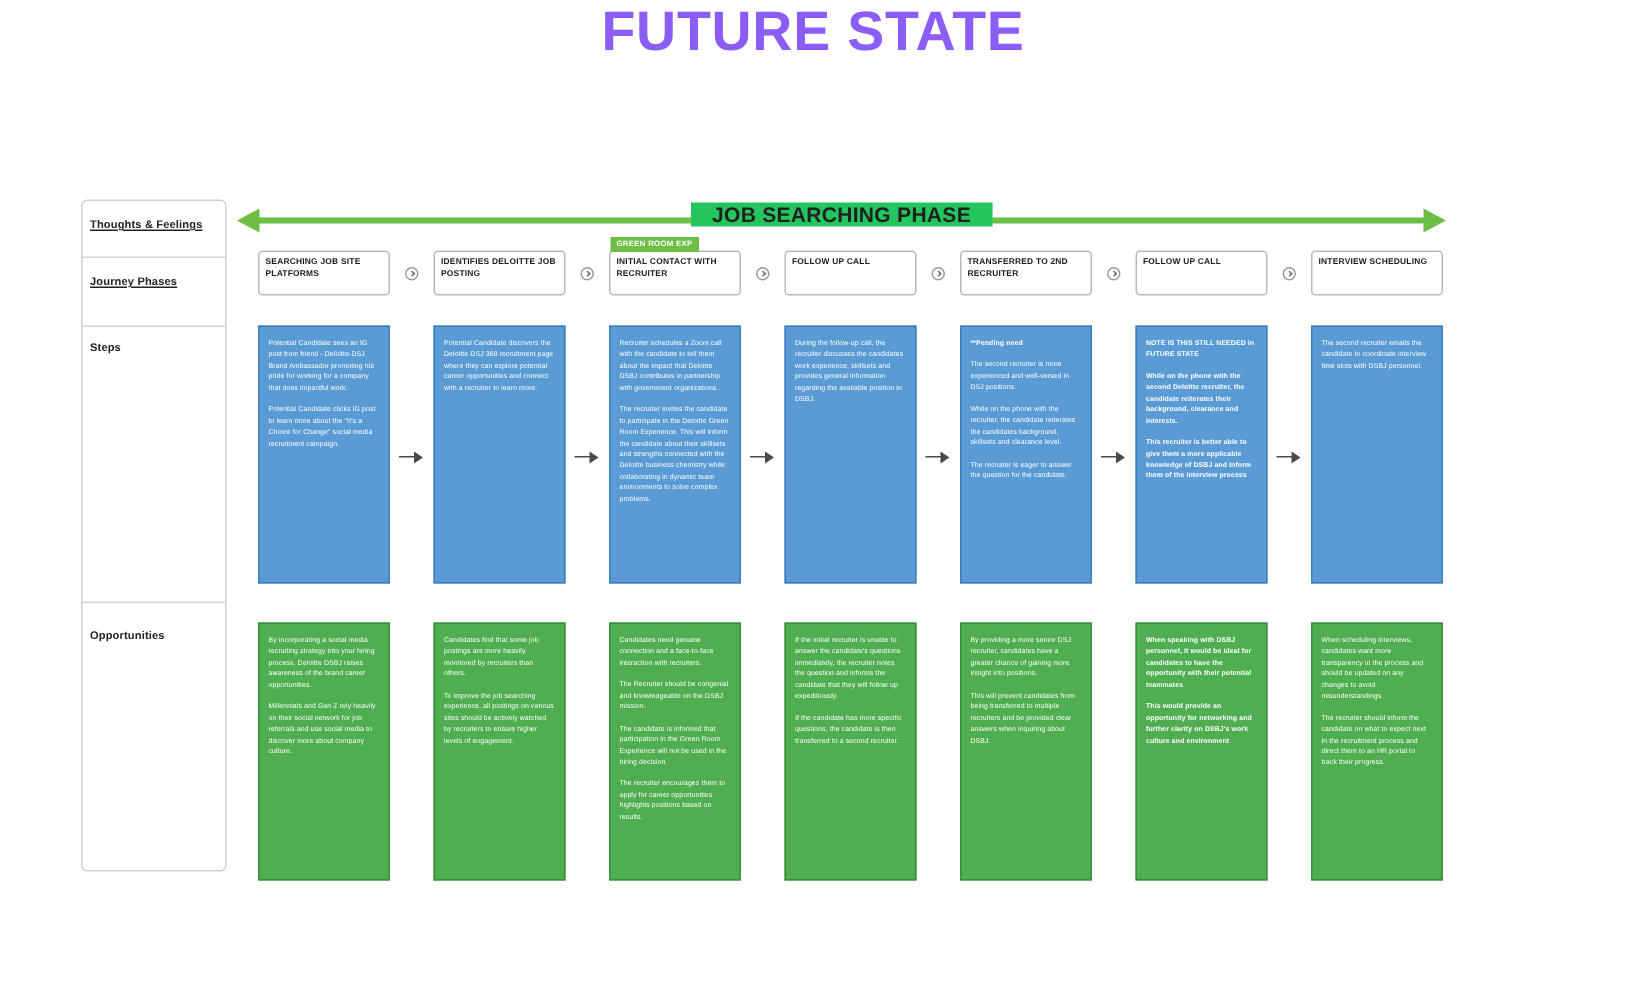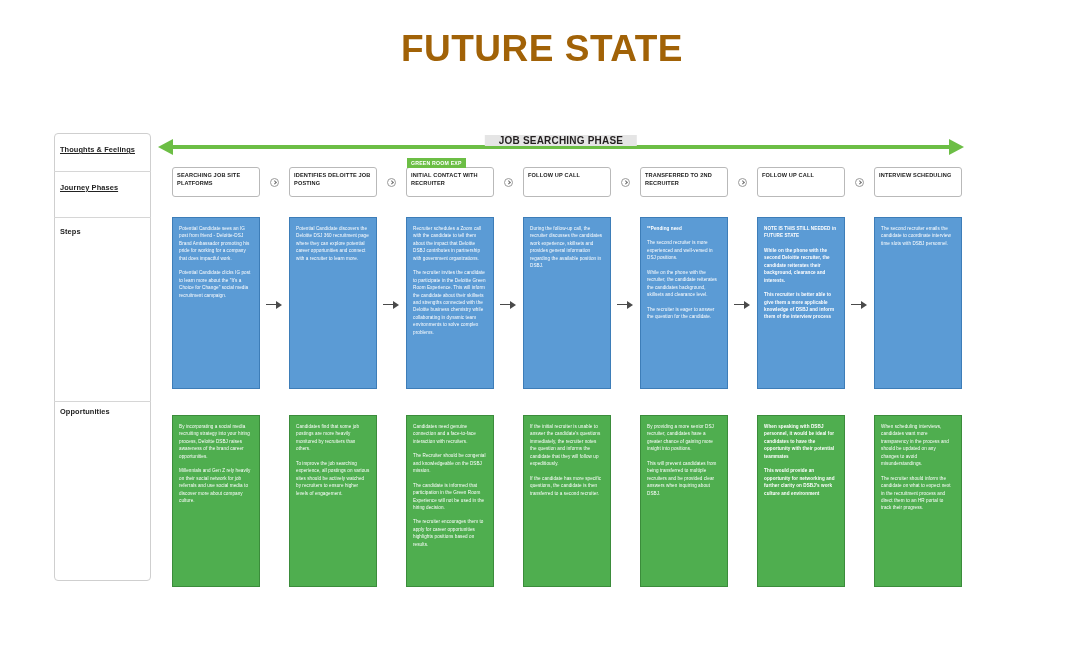--- a/index.html
+++ b/index.html
@@ -12,23 +12,22 @@
     height: 672px;
     font-family: "Liberation Sans", sans-serif;
     overflow: hidden;
     position: relative;
   }
 
   .title {
     text-align: center;
     font-size: 37px;
     font-weight: bold;
-    color: #a16207;
+    color: #8b5cf6;
     letter-spacing: 0.5px;
-    margin-top: 28px;
   }
 
   .board {
     position: absolute;
     left: 54px;
     top: 133px;
     width: 910px;
   }
 
   
@@ -95,23 +94,23 @@
     width: 0; height: 0;
     border-top: 8px solid transparent;
     border-bottom: 8px solid transparent;
     border-right: 15px solid #6cbe45;
   }
   .phase-arrow .phase-title {
     position: absolute;
     left: 50%;
     top: 0px;
     transform: translateX(-50%);
-    background: #e5e5e5;
+    background: #22c55e;
     padding: 0 14px;
-    font-size: 10px;
+    font-size: 14px;
     font-weight: bold;
     color: #231f20;
     letter-spacing: 0.2px;
     white-space: nowrap;
   }
 
   
   .cols {
     position: absolute;
     left: 118px;
@@ -237,21 +236,21 @@
 
   <div class="rowlabel-col">
     <div class="labelbox"></div>
     <div class="hline" style="top:38px;"></div>
     <div class="hline" style="top:84px;"></div>
     <div class="hline" style="top:268px;"></div>
 
     <div class="rowlabel" style="top:12px;text-decoration:underline;">Thoughts &amp; Feelings</div>
     <div class="rowlabel" style="top:50px;text-decoration:underline;">Journey Phases</div>
     <div class="rowlabel" style="top:94px;">Steps</div>
-    <div class="rowlabel" style="top:274px;">Opportunities</div>
+    <div class="rowlabel" style="top:286px;">Opportunities</div>
   </div>
 
   <div class="phase-arrow">
     <div class="head-l"></div>
     <div class="bar"></div>
     <div class="head-r"></div>
     <div class="phase-title">JOB SEARCHING PHASE</div>
   </div>
 
   <div class="cols" id="cols">

